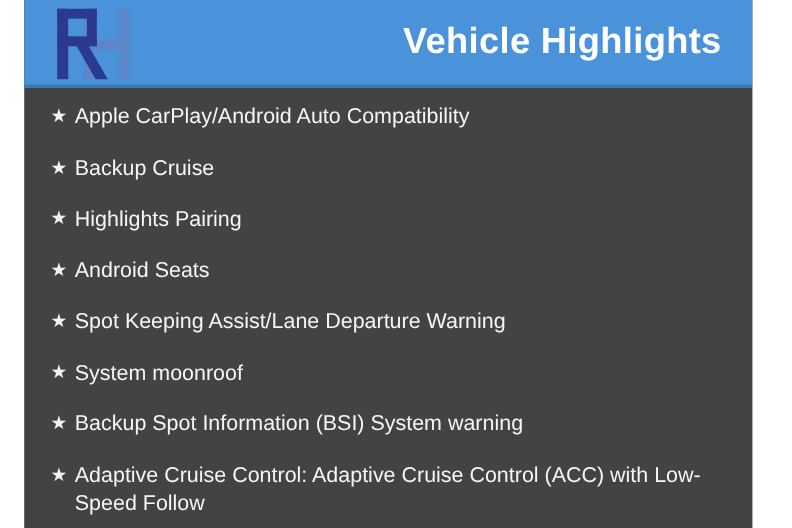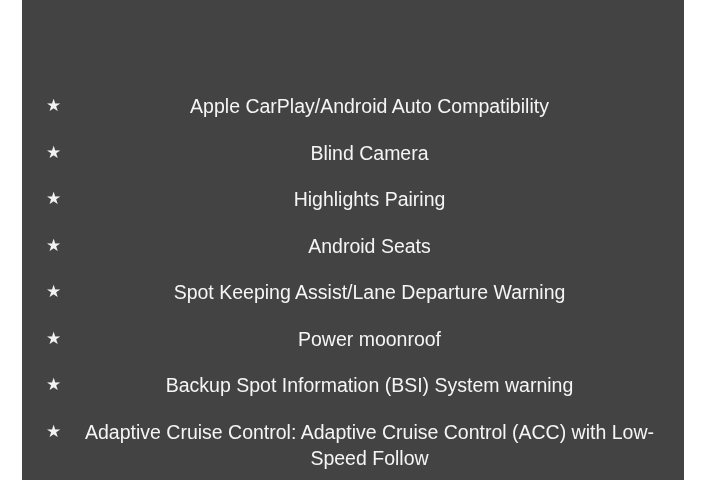--- a/index.html
+++ b/index.html
@@ -92,53 +92,77 @@
     line-height: 26px;
     text-align: left;
   }
   .bullet-text {
     flex: 1 1 auto;
     color: #f5f5f5;
     font-size: 19.5px;
     line-height: 26px;
     font-weight: normal;
     white-space: pre-line;
-    text-align: center;
   }
 </style>
 </head>
 <body>
 
 <div id="slide">
 
+  <div id="header">
+
+    <div id="logo">
+      <svg width="82" height="68" viewBox="0 0 82 68" xmlns="http://www.w3.org/2000/svg">
+
+        <g fill="#5b87c9">
+          <rect x="30" y="2" width="9" height="64"></rect>
+          <rect x="62" y="2" width="9" height="64"></rect>
+          <rect x="30" y="30" width="41" height="9"></rect>
+        </g>
+
+        <g fill="#2b3a8f">
+          <rect x="6" y="2" width="10" height="64"></rect>
+          <rect x="6" y="2" width="36" height="9"></rect>
+          <rect x="33" y="2" width="9" height="34"></rect>
+          <rect x="6" y="27" width="36" height="9"></rect>
+          <polygon points="22,33 33,33 52,66 41,66"></polygon>
+        </g>
+      </svg>
+    </div>
+
+    <div id="title">Vehicle Highlights</div>
+
+    <div id="header-underline"></div>
+  </div>
 
   <div id="bullets">
       <div class="bullet-row" style="top: 13px;">
         <span class="bullet-star">★</span>
         <span class="bullet-text">Apple CarPlay/Android Auto Compatibility</span>
       </div>
       <div class="bullet-row" style="top: 59.5px;">
         <span class="bullet-star">★</span>
-        <span class="bullet-text">Blind Camera</span>
+        <span class="bullet-text">Backup Cruise</span>
       </div>
       <div class="bullet-row" style="top: 106px;">
         <span class="bullet-star">★</span>
         <span class="bullet-text">Highlights Pairing</span>
       </div>
       <div class="bullet-row" style="top: 152.5px;">
         <span class="bullet-star">★</span>
         <span class="bullet-text">Android Seats</span>
       </div>
       <div class="bullet-row" style="top: 199px;">
         <span class="bullet-star">★</span>
         <span class="bullet-text">Spot Keeping Assist/Lane Departure Warning</span>
       </div>
       <div class="bullet-row" style="top: 245.5px;">
         <span class="bullet-star">★</span>
-        <span class="bullet-text">Power moonroof</span>
+        <span class="bullet-text">System moonroof</span>
       </div>
       <div class="bullet-row" style="top: 292px;">
         <span class="bullet-star">★</span>
         <span class="bullet-text">Backup Spot Information (BSI) System warning</span>
       </div>
       <div class="bullet-row" style="top: 338.5px;">
         <span class="bullet-star">★</span>
         <span class="bullet-text">Adaptive Cruise Control: Adaptive Cruise Control (ACC) with Low-Speed Follow</span>
       </div>
     </div>

